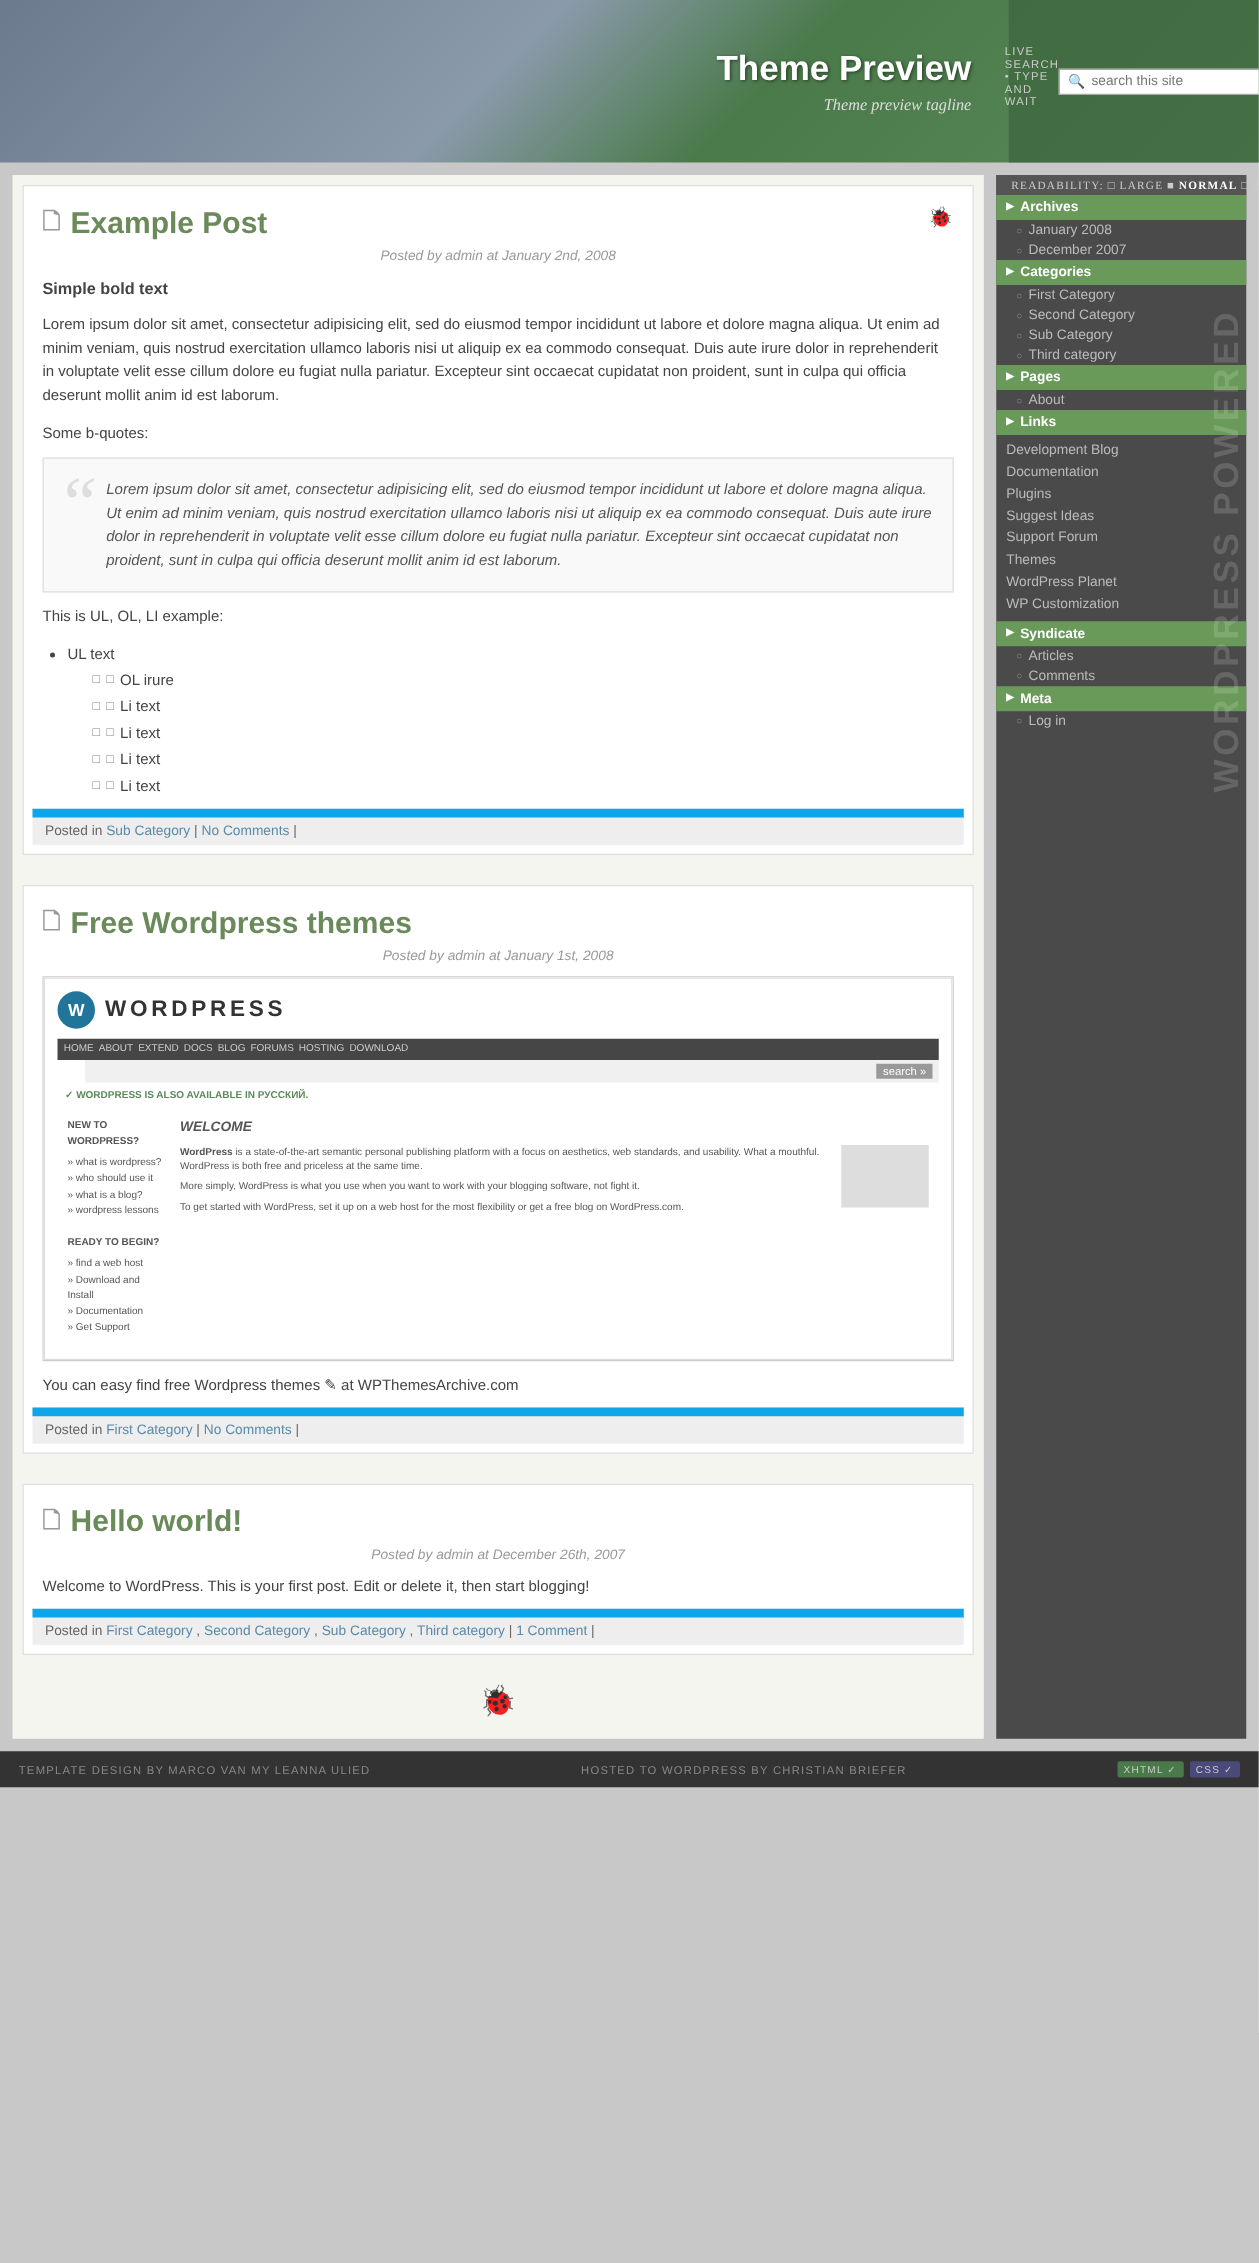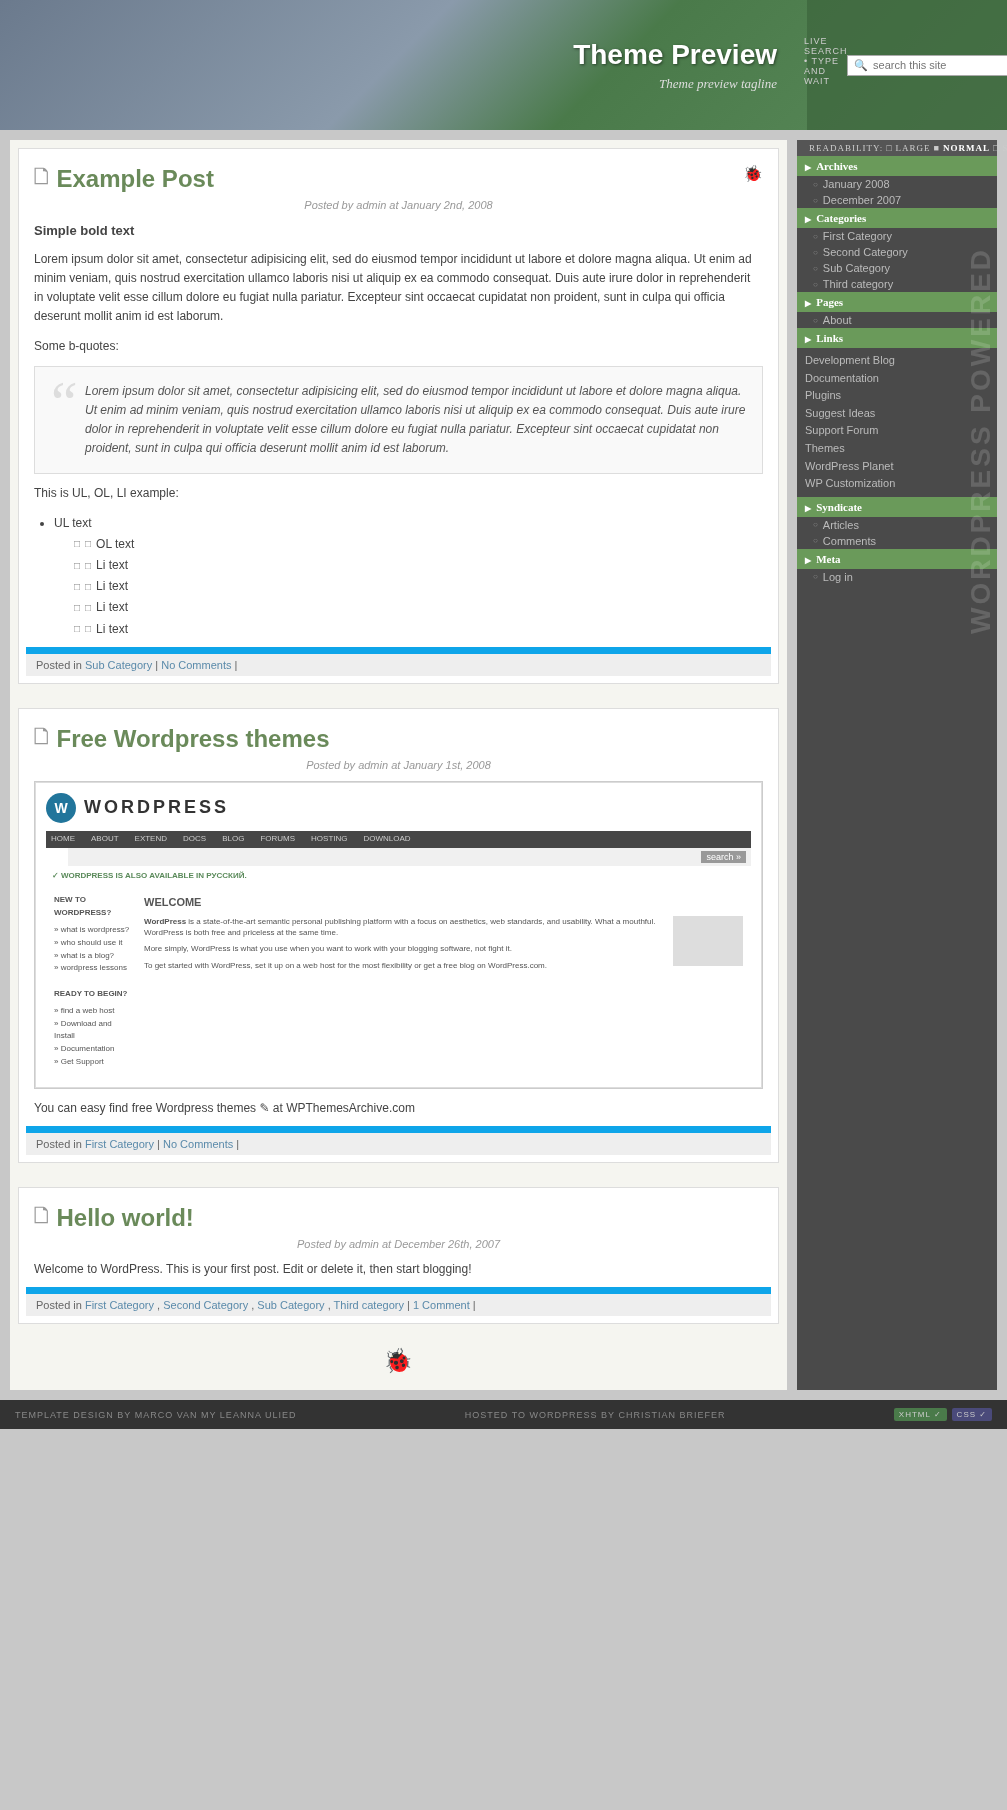--- a/index.html
+++ b/index.html
@@ -20,21 +20,21 @@
     #main-wrap { display: flex; gap: 0; padding: 10px; }
     #content { flex: 1; background: #f5f5f0; margin-right: 10px; }
     #sidebar { width: 200px; background: #4a4a4a; min-height: 600px; position: relative; }
 
     
     #readability { background: #555; padding: 3px 12px; font-size: 9px; color: #ccc; letter-spacing: 1px; display: flex; align-items: center; gap: 3px; }
     #readability span { cursor: pointer; }
     #readability span.active { color: #fff; font-weight: bold; }
 
     
-    .sidebar-section-title { background: #6a9a5a; color: #fff; padding: 4px 8px; font-size: 11px; font-weight: bold; font-family: Liberation Serif, serif; display: flex; align-items: flex-end; gap: 5px; }
+    .sidebar-section-title { background: #6a9a5a; color: #fff; padding: 4px 8px; font-size: 11px; font-weight: bold; font-family: Liberation Sans, sans-serif; display: flex; align-items: flex-start; gap: 5px; }
     .sidebar-section-title::before { content: '▶'; font-size: 8px; }
     .sidebar-item { padding: 2px 8px 2px 16px; font-size: 11px; color: #ccc; display: flex; align-items: center; gap: 5px; font-family: Arial, sans-serif; }
     .sidebar-item::before { content: '○'; font-size: 8px; color: #888; }
     .sidebar-item a { color: #bbb; text-decoration: none; }
     .sidebar-links { padding: 4px 8px; }
     .sidebar-links a { display: block; color: #bbb; text-decoration: none; font-size: 11px; font-family: Arial, sans-serif; line-height: 1.6; }
 
     
     #wp-vertical { position: absolute; right: 0; top: 100px; writing-mode: vertical-rl; transform: rotate(180deg); color: rgba(255,255,255,0.15); font-size: 28px; font-weight: bold; font-family: Arial, sans-serif; letter-spacing: 3px; pointer-events: none; height: 400px; display: flex; align-items: center; justify-content: center; }
 
@@ -52,28 +52,28 @@
     .ul-example { margin: 5px 0 5px 20px; }
     .ul-example li { margin: 2px 0; font-family: Arial, sans-serif; font-size: 12px; }
     .ol-example { margin: 2px 0 2px 40px; }
     .ol-example li { margin: 2px 0; font-family: Arial, sans-serif; font-size: 12px; list-style: none; display: flex; align-items: center; gap: 5px; }
     .ol-example li::before { content: '□'; font-size: 10px; color: #888; }
     .wp-screenshot { border: 1px solid #ccc; margin: 10px 0; }
     .wp-screenshot-inner { background: #fff; border: 1px solid #ddd; padding: 10px; }
     .wp-logo-area { display: flex; align-items: center; gap: 8px; margin-bottom: 8px; }
     .wp-circle { width: 30px; height: 30px; background: #21759b; border-radius: 50%; display: flex; align-items: center; justify-content: center; color: #fff; font-size: 14px; font-weight: bold; }
     .wp-brand { font-size: 18px; font-weight: bold; font-family: Arial, sans-serif; letter-spacing: 3px; text-transform: uppercase; color: #333; }
-    .wp-nav-bar { background: #464646; padding: 2px 5px; display: flex; gap: 16px; }
+    .wp-nav-bar { background: #464646; padding: 2px 5px; display: flex; gap: 4px; }
     .wp-nav-bar span { color: #ccc; font-size: 8px; cursor: pointer; }
     .wp-search-bar { background: #f0f0f0; padding: 3px 5px; display: flex; justify-content: flex-end; margin-left: 22px; }
     .wp-search-btn { background: #999; color: #fff; font-size: 9px; padding: 1px 5px; border: none; cursor: pointer; }
     .wp-content-area { display: flex; gap: 10px; padding: 8px; }
     .wp-sidebar-mini { width: 80px; font-size: 8px; color: #555; }
     .wp-main-mini { flex: 1; font-size: 8px; color: #555; }
-    .wp-welcome { font-size: 11px; font-weight: bold; margin-bottom: 4px; }
+    .wp-welcome { font-size: 11px; font-weight: bold; margin-bottom: 4px; font-style: italic; }
     .wp-thumb { width: 70px; height: 50px; background: #ddd; float: right; margin-left: 5px; }
     .ladybug { color: #cc2222; font-size: 16px; }
 
     
     #footer { background: #333; padding: 8px 15px; text-align: center; font-size: 9px; color: #888; font-family: Arial, sans-serif; letter-spacing: 1px; display: flex; justify-content: space-between; align-items: center; }
     .footer-badges { display: flex; gap: 5px; }
     .badge { background: #666; color: #ccc; font-size: 8px; padding: 2px 5px; border-radius: 2px; }
     .badge.xhtml { background: #4a7a4a; }
     .badge.css { background: #4a4a7a; }
 
@@ -116,21 +116,21 @@
         <p style="margin: 10px 0;">Some b-quotes:</p>
         <div class="blockquote-wrap">
           <span>Lorem ipsum dolor sit amet, consectetur adipisicing elit, sed do eiusmod tempor incididunt ut labore et dolore magna aliqua. Ut enim ad minim veniam, quis nostrud exercitation ullamco laboris nisi ut aliquip ex ea commodo consequat. Duis aute irure dolor in reprehenderit in voluptate velit esse cillum dolore eu fugiat nulla pariatur. Excepteur sint occaecat cupidatat non proident, sunt in culpa qui officia deserunt mollit anim id est laborum.</span>
         </div>
         <p style="margin: 10px 0;">This is UL, OL, LI example:</p>
         <ul class="ul-example">
           <li>UL text</li>
           <ul class="ol-example" style="margin-left:20px; list-style:none;">
             <li>
                 <span style="color:#888; font-size:10px;">□</span> 
-                <span>OL text</span>
+                <span>OL irure</span>
               </li>
             <li>
                 <span style="color:#888; font-size:10px;">□</span> 
                 <span>Li text</span>
               </li>
             <li>
                 <span style="color:#888; font-size:10px;">□</span> 
                 <span>Li text</span>
               </li>
             <li>

